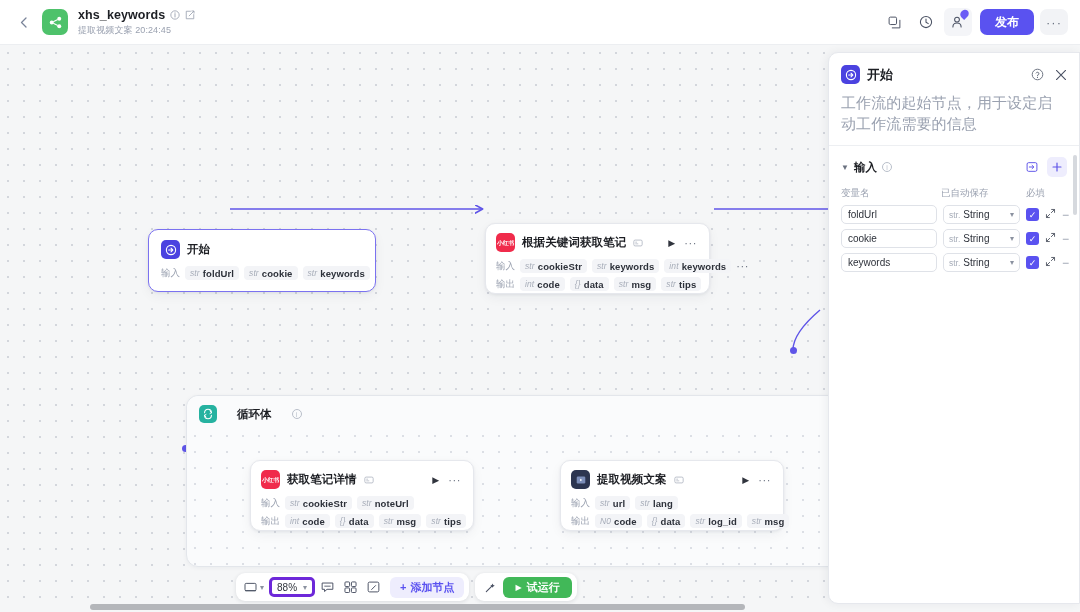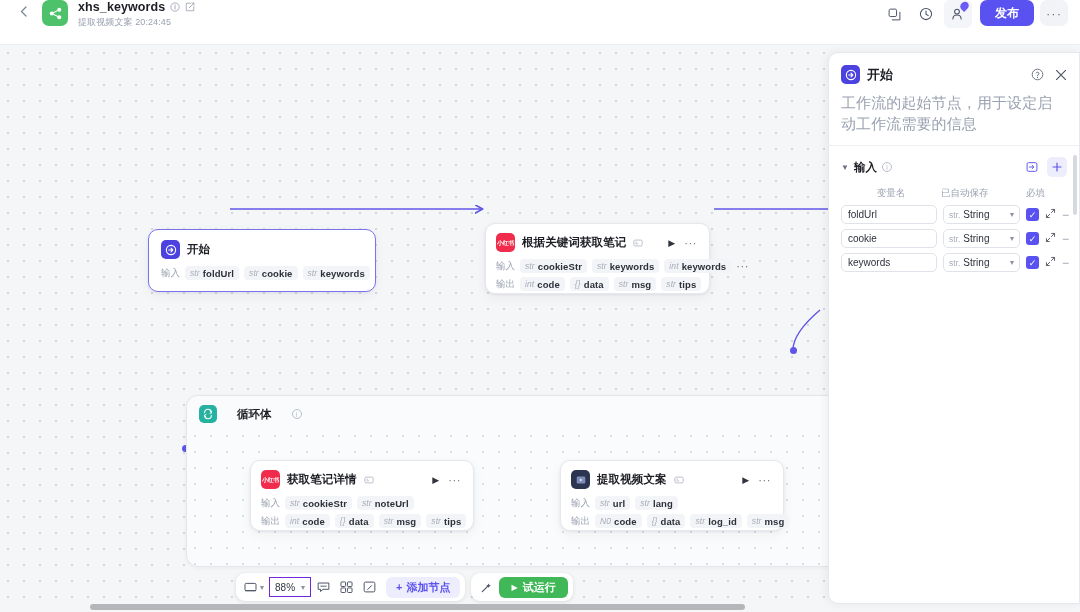--- a/index.html
+++ b/index.html
@@ -8,21 +8,21 @@
     overflow: hidden;
     font-family: "Liberation Sans", "DejaVu Sans", sans-serif;
     background: #f2f3f5;
     -webkit-font-smoothing: antialiased;
   }
   #app { position: relative; width: 1080px; height: 612px; background:#fff; }
 
   
   .topbar {
     position: absolute; left:0; top:0; width:1080px; height:45px;
-    background:#fff; display:flex; align-items:flex-start;
+    background:#fff; display:flex; align-items:center;
     border-bottom:1px solid #eceef1; z-index:40;
   }
   .back-btn {
     width:22px; height:22px; margin-left:12px; border-radius:5px;
     display:flex; align-items:center; justify-content:center;
     color:#7a8499; font-size:13px; cursor:pointer;
   }
   .app-logo {
     width:26px; height:26px; border-radius:7px; margin-left:8px;
     background:#4ec26b; display:flex; align-items:center; justify-content:center;
@@ -125,21 +125,21 @@
   }
   .bb-group {
     height:28px; background:#fff; border-radius:9px; display:flex; align-items:center;
     box-shadow:0 1px 4px rgba(22,30,50,.12); padding:0 5px; gap:2px;
   }
   .bb-item {
     height:21px; min-width:21px; padding:0 3px; border-radius:5px; display:flex; align-items:center;
     justify-content:center; color:#4a5163; font-size:11px; cursor:pointer; gap:3px;
   }
   .zoom-pill {
-    height:20px; padding:0 5px; border-radius:0; border:1px solid #6d28d9;
+    height:20px; padding:0 5px; border-radius:5px; border:3px solid #6d28d9;
     display:flex; align-items:center; gap:6px; font-size:10px; color:#30343d; cursor:pointer;
   }
   .addnode-btn {
     height:21px; padding:0 10px; border-radius:6px; background:#eeedfd; color:#5a52f0;
     font-size:11px; font-weight:bold; display:flex; align-items:center; gap:4px; cursor:pointer; margin-left:4px;
   }
   .run-btn {
     height:21px; padding:0 12px; border-radius:6px; background:#41b858; color:#fff;
     font-size:11px; font-weight:bold; display:flex; align-items:center; gap:5px; cursor:pointer;
   }
@@ -175,21 +175,21 @@
   .sec-title { font-size:11.5px; font-weight:bold; color:#1d1f24; }
   .sec-info { width:10px; height:10px; border-radius:50%; border:1px solid #b9bfca; color:#b9bfca; font-size:7px; display:flex; align-items:center; justify-content:center; }
   .sec-actions { margin-left:auto; display:flex; align-items:center; gap:5px; }
   .sec-btn {
     width:20px; height:20px; border-radius:5px; display:flex; align-items:center; justify-content:center;
     color:#5f55e8; cursor:pointer; font-size:12px;
   }
   .sec-btn.tinted { background:#eeedfd; }
 
   .var-head { display:flex; padding:10px 12px 0 12px; font-size:9.5px; color:#9aa1b0; }
-  .vh-name { width:100px;text-align:center; }
+  .vh-name { width:100px; }
   .vh-type { width:85px; }
   .vh-req { width:30px; }
 
   .var-row { display:flex; align-items:center; gap:6px; padding:5px 10px 0 12px; }
   .v-input {
     width:96px; height:19px; border:1px solid #dfe2e8; border-radius:5px;
     font-size:10px; color:#2d313a; padding:0 6px;
     font-family:"Liberation Sans", sans-serif; background:#fff; outline:none;
   }
   .v-select {

